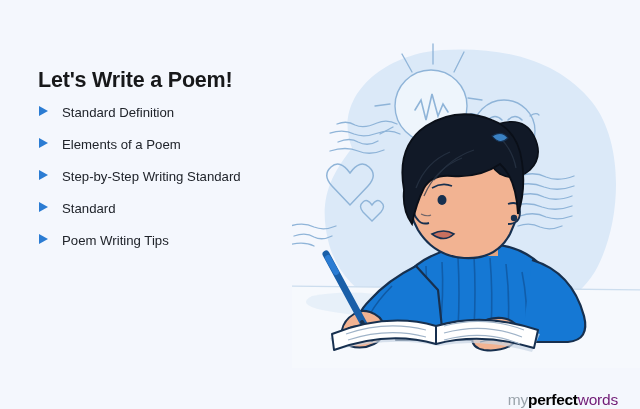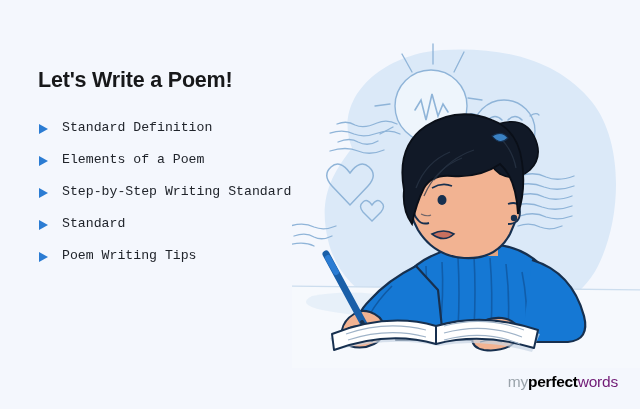--- a/index.html
+++ b/index.html
@@ -41,24 +41,23 @@
   }
 
   .topic-list {
     list-style: none;
     margin: 0;
     padding: 0;
   }
 
   .topic-item {
     display: flex;
-    align-items: flex-end;
+    align-items: flex-start;
     height: 32px;
     margin: 0;
-    font-family: Liberation Mono, monospace;
   }
 
   .bullet-arrow {
     width: 14px;
     min-width: 14px;
     height: 14px;
     margin-right: 10px;
     display: inline-flex;
     align-items: center;
     justify-content: flex-start;
@@ -77,21 +76,21 @@
     left: 292px;
     top: 28px;
     width: 348px;
     height: 340px;
   }
 
   
   .logo {
     position: absolute;
     right: 22px;
-    bottom: 20px;
+    bottom: 2px;
     font-size: 15.5px;
     line-height: 1;
     white-space: nowrap;
     display: flex;
     align-items: center;
   }
   .logo-my {
     color: #9aa3ab;
     font-weight: normal;
     letter-spacing: -0.2px;

